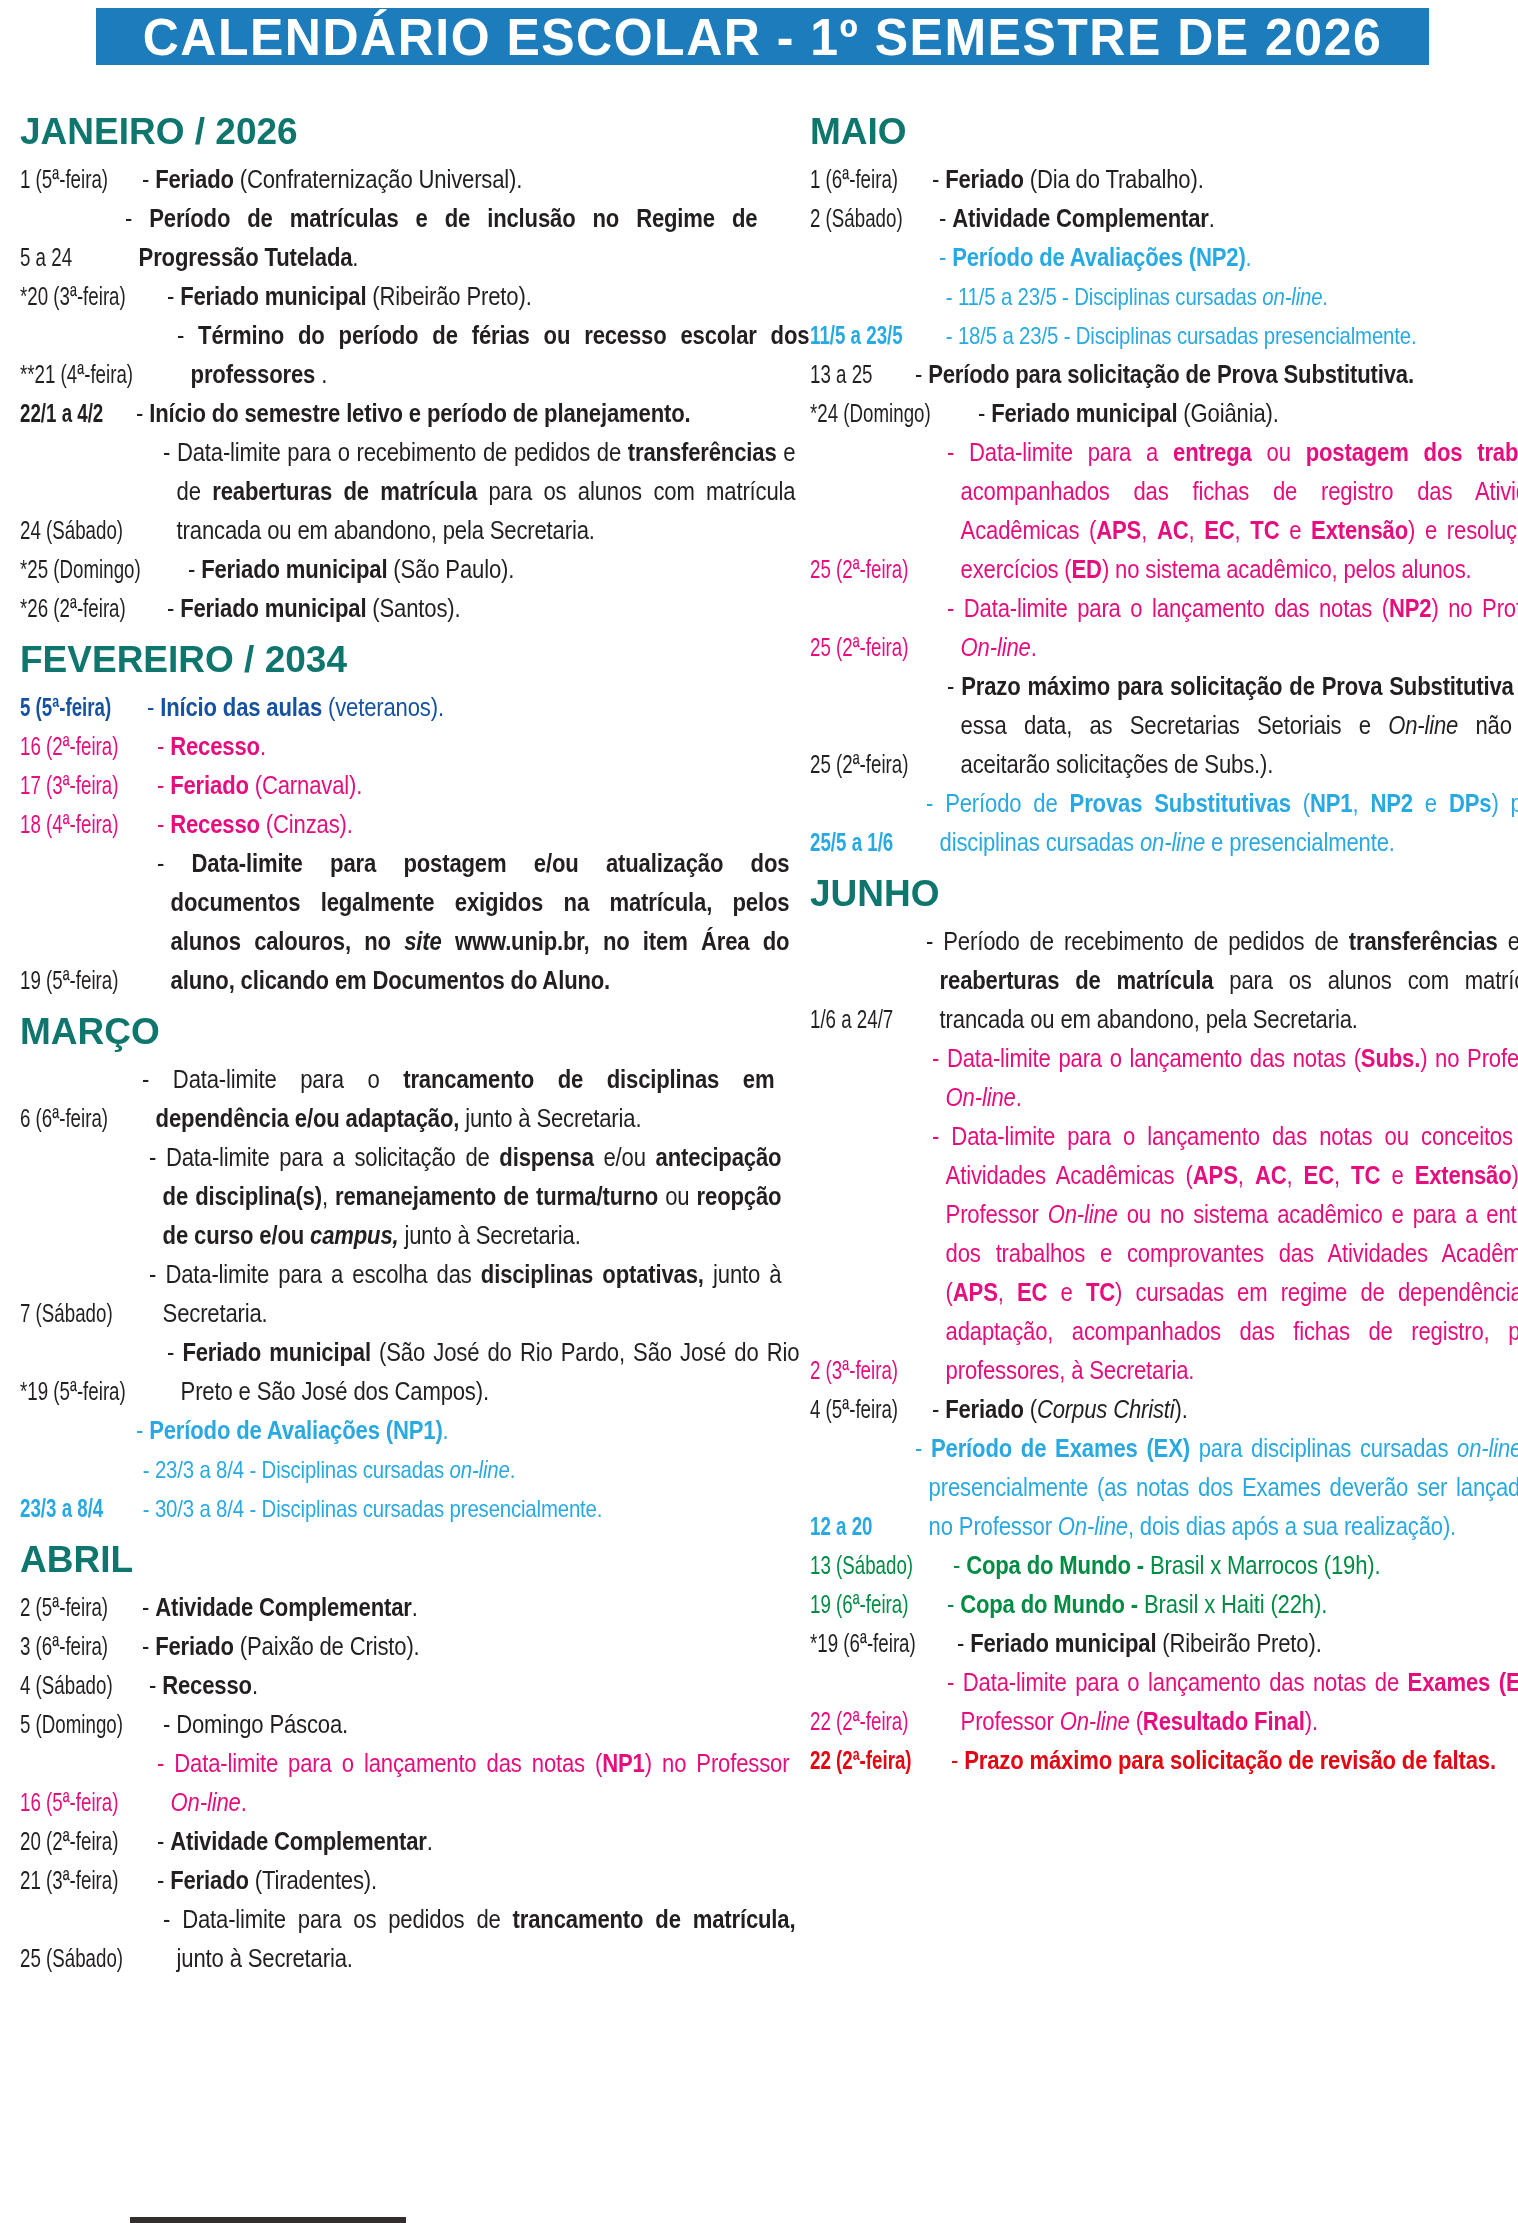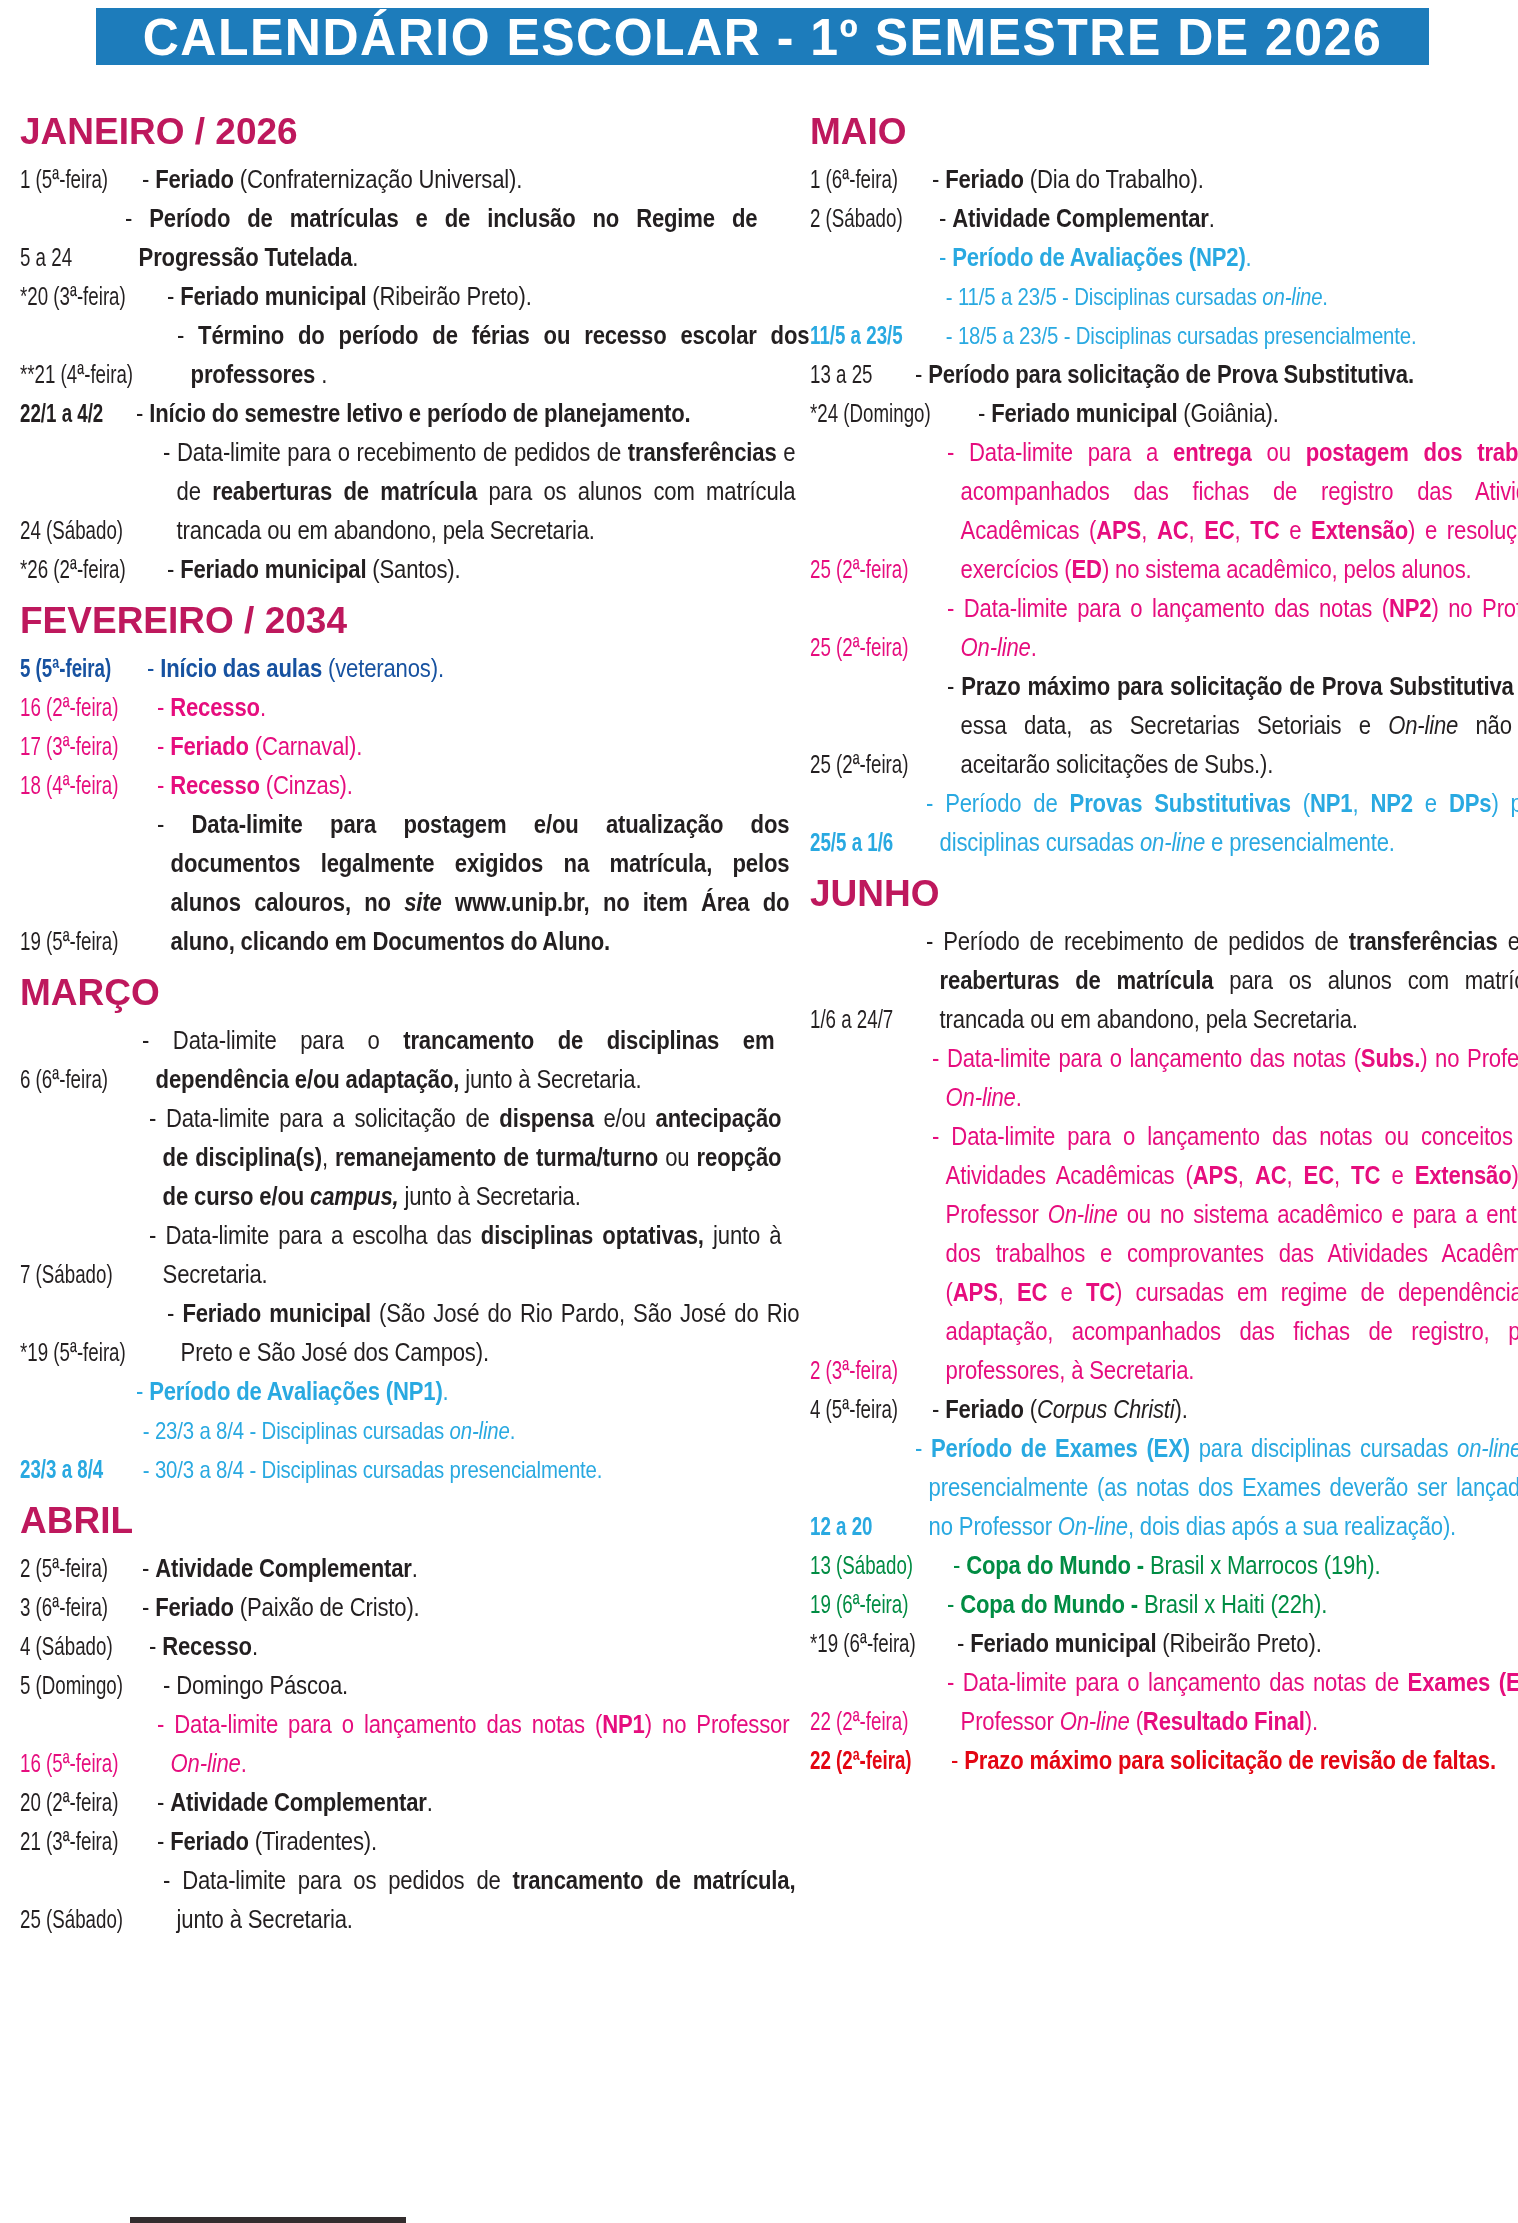--- a/index.html
+++ b/index.html
@@ -38,21 +38,21 @@
   }
   .para.sub{font-size:24px;text-align:left;padding-left:8px;text-indent:0;}
   .fw{font-weight:700;}
   .it{font-style:italic;}
   .c-black{color:#231f20}
   .c-blue{color:#1752a0}
   .c-pink{color:#e60d7e}
   .c-cyan{color:#29a9e1}
   .c-green{color:#008c43}
   .c-red{color:#e30613}
-  .c-month{color:#be185d}
+  .c-month{color:#0f766e}
   .clip-fragment{position:absolute;left:130px;top:2217px;width:276px;height:6px;background:#332d2e;}
 </style>
 </head>
 <body>
 
 <div class="titlebar">
   <span class="title-text">CALENDÁRIO ESCOLAR - 1º SEMESTRE DE 2026</span>
 </div>
 
 <div class="col col-left">
@@ -88,20 +88,26 @@
           <p class="para c-black"><span>- </span><span class="fw">Início do semestre letivo e período de planejamento.</span></p>
         </div>
       </div>
       <div class="entry">
         <div class="date"><span class="squeeze c-black">24 (Sábado)</span></div>
         <div class="desc">
           <p class="para c-black"><span>- Data-limite para o recebimento de pedidos de </span><span class="fw">transferências</span><span> e de </span><span class="fw">reaberturas de matrí­cula</span><span> para os alunos com matrícula trancada ou em abandono, pela Secretaria.</span></p>
         </div>
       </div>
       <div class="entry">
+        <div class="date"><span class="squeeze c-black">*25 (Domingo)</span></div>
+        <div class="desc">
+          <p class="para c-black"><span>- </span><span class="fw">Feriado municipal</span><span> (São Paulo).</span></p>
+        </div>
+      </div>
+      <div class="entry">
         <div class="date"><span class="squeeze c-black">*26 (2ª-feira)</span></div>
         <div class="desc">
           <p class="para c-black"><span>- </span><span class="fw">Feriado municipal</span><span> (Santos).</span></p>
         </div>
       </div>
     </section>
     <section class="section">
       <h2 class="month-title c-month">FEVEREIRO / 2034</h2>
       <div class="entry">
         <div class="date"><span class="squeeze c-blue fw">5 (5ª-feira)</span></div>

